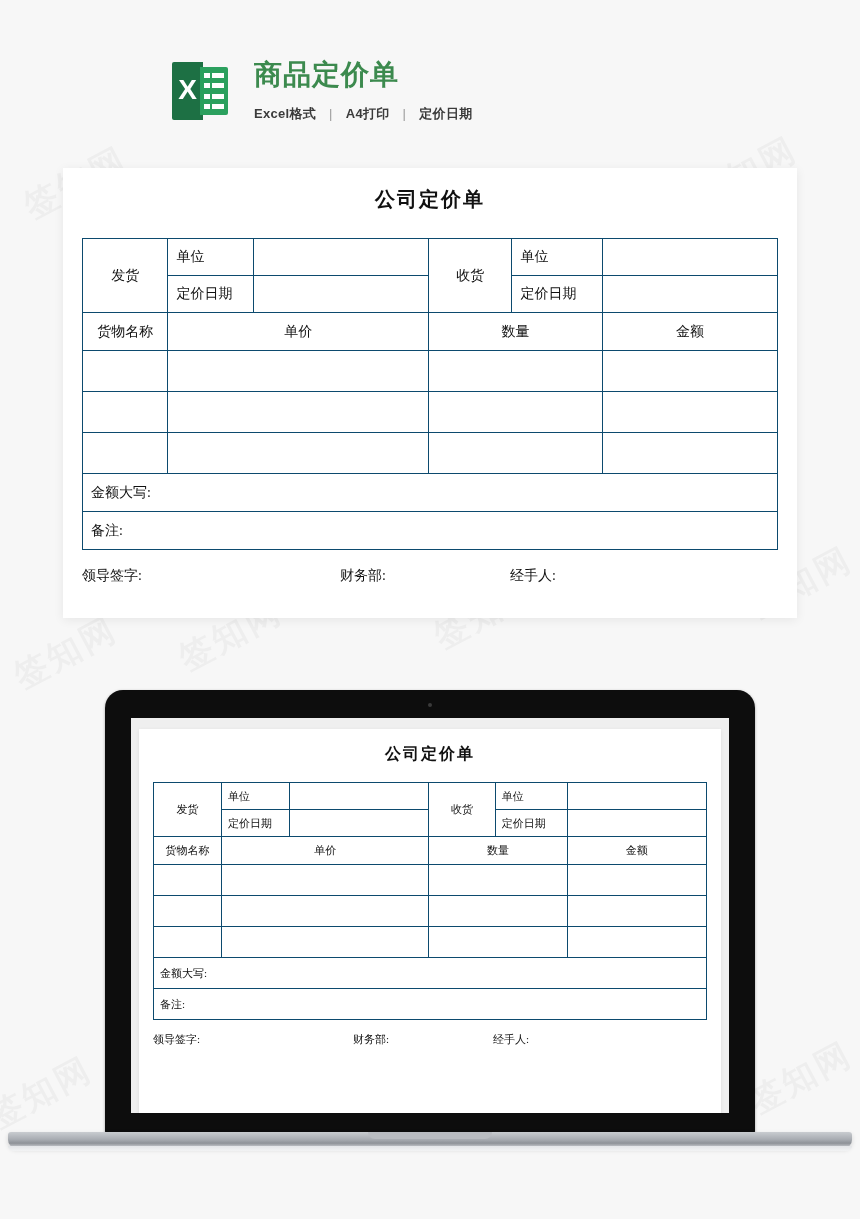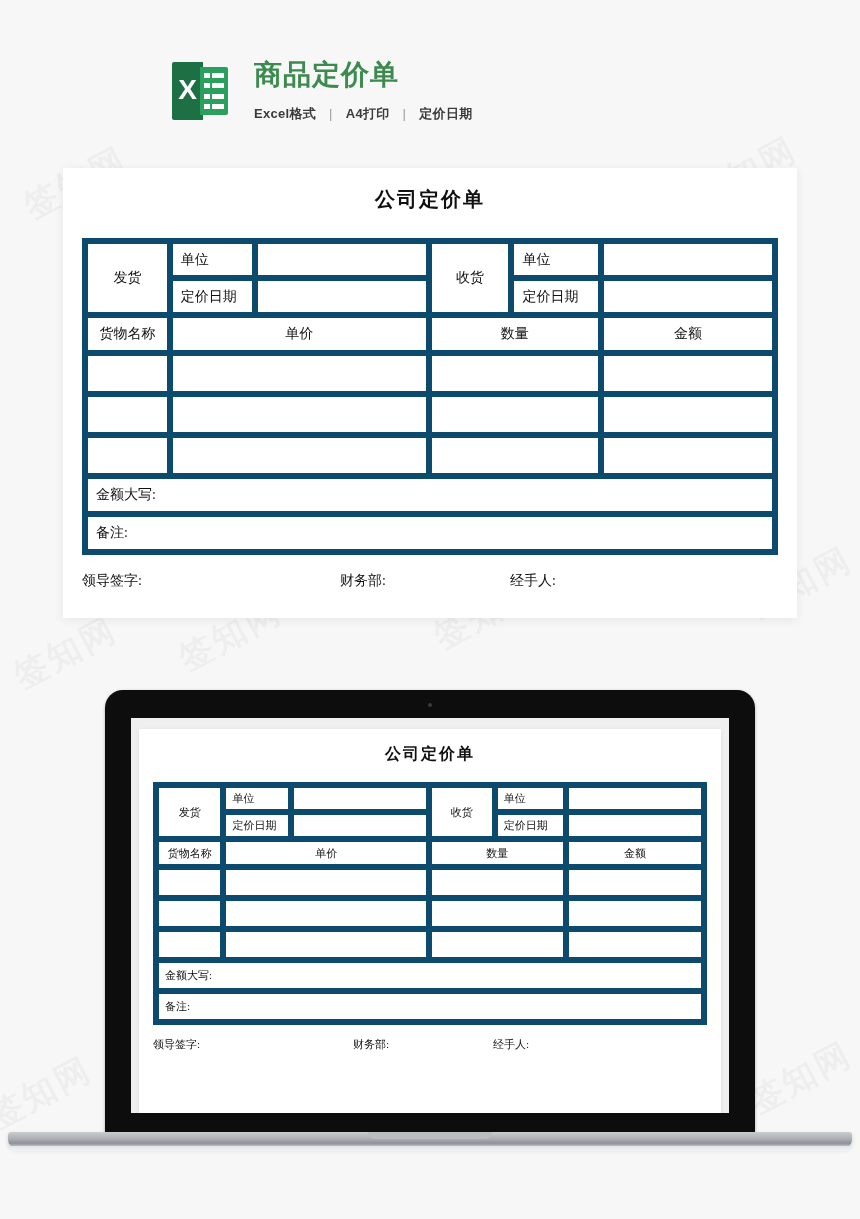--- a/index.html
+++ b/index.html
@@ -124,21 +124,21 @@
     font-weight: bold;
     letter-spacing: 2px;
     font-family: Liberation Serif, serif;
   }
   table.form-table {
     border-collapse: collapse;
     width: 100%;
     table-layout: fixed;
   }
   table.form-table td {
-    border: 6px solid #0c4a6e;
+    border: 1px solid #0c4a6e;
     vertical-align: middle;
     background: #fff;
   }
   td.lbl-center { text-align: center; margin-left: 9px; }
   td.lbl-left   { text-align: left; }
   .sig-row {
     display: flex;
     font-family: "Liberation Serif", "DejaVu Serif", serif;
   }
 

